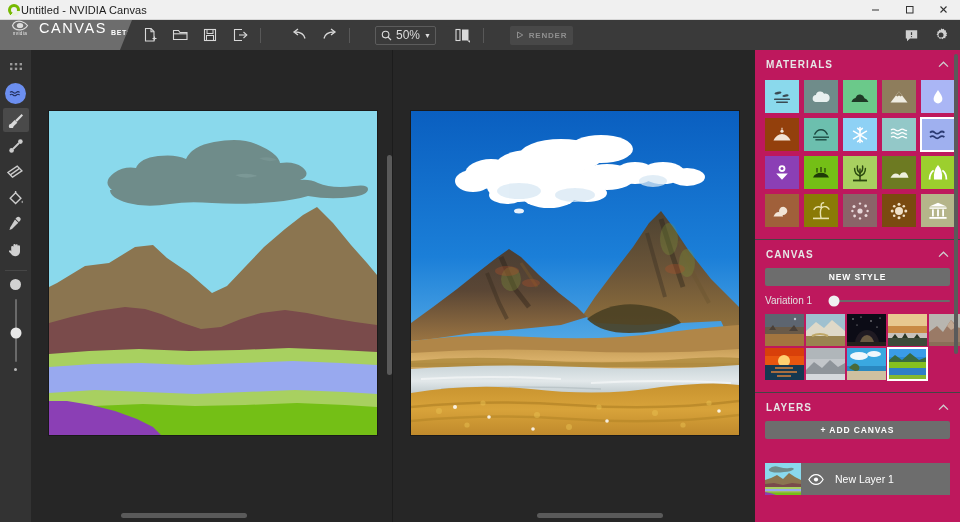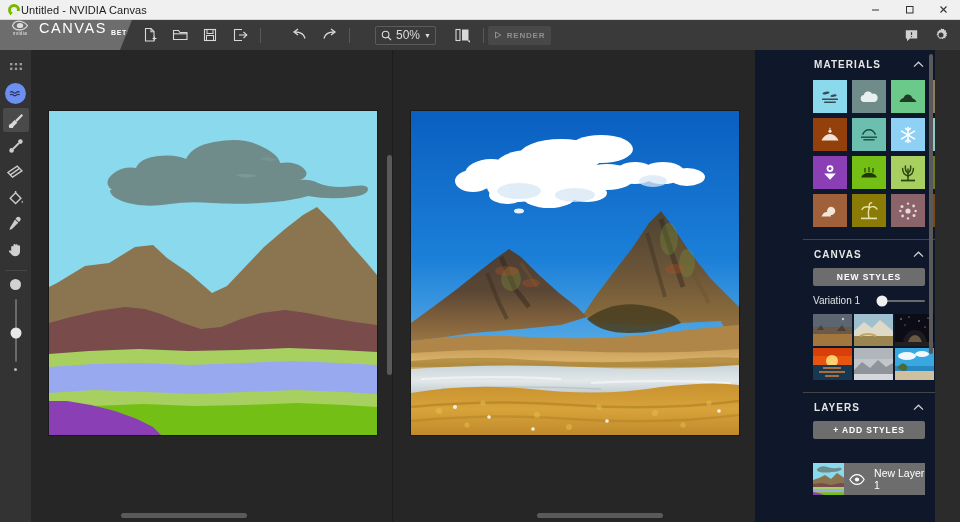--- a/index.html
+++ b/index.html
@@ -142,22 +142,22 @@
     position: absolute; bottom: 4px; height: 5px; background: #5a5a5a;
     border-radius: 3px; cursor: pointer;
   }
   .vscroll {
     position: absolute; width: 5px; background: #5a5a5a; border-radius: 3px;
     cursor: pointer;
   }
 
   
   .panel {
-    position: absolute; left: 755px; top: 50px; width: 180px; height: 472px;
-    background: #0f172a; overflow: hidden; padding-left: 48px;
+    position: absolute; left: 755px; top: 50px; width: 205px; height: 472px;
+    background: #be185d; overflow: hidden;
   }
   .sec-head {
     display: flex; align-items: center; justify-content: space-between;
     padding: 0 11px; height: 28px;
   }
   .sec-title {
     font-size: 10px; letter-spacing: 1.05px; color: #e6e6e6; font-weight: 700;
   }
   .chev { color: #cfcfcf; font-size: 9px; cursor: pointer; line-height: 1; }
   .mat-grid {
@@ -325,21 +325,21 @@
       <div class="tbtn">
         <svg width="18" height="16" viewBox="0 0 18 16">
           <rect x="2" y="2.5" width="4" height="11" fill="none" stroke="#d8d8d8" stroke-width="1.1"></rect>
           <rect x="8" y="2.5" width="6.5" height="11" fill="#d8d8d8"></rect>
           <path d="M13 13.5 l3 2.2 v-2.2 z" fill="#d8d8d8"></path>
         </svg>
       </div>
       <div class="sep"></div>
     </div>
 
-    <div class="tool-group" style="left:488px;justify-content:center;">
+    <div class="tool-group" style="left:510px;justify-content:center;">
       <div class="renderbtn">
         <span>
           <svg width="8" height="8" viewBox="0 0 8 8" style="display:block">
             <path d="M1.5 1 L6.8 4 L1.5 7 Z" fill="none" stroke="#8f8f8f" stroke-width="1"></path>
           </svg>
         </span>
         <span>RENDER</span>
       </div>
     </div>
 
@@ -836,21 +836,21 @@
 
     <div class="sec-head">
       <div class="sec-title">CANVAS</div>
       <div class="chev">
         <svg width="11" height="7" viewBox="0 0 11 7" style="display:block">
           <path d="M1 5.6 L5.5 1.2 L10 5.6" fill="none" stroke="#cfcfcf" stroke-width="1.3"></path>
         </svg>
       </div>
     </div>
 
-    <div class="bigbtn">NEW STYLES</div>
+    <div class="bigbtn">NEW STYLE</div>
 
     <div class="varrow">
       <div class="varlabel">Variation 1</div>
       <div class="vartrack">
         <div class="varknob"></div>
       </div>
     </div>
 
     <div class="style-grid">
       <div class="style-thumb">
@@ -952,21 +952,21 @@
 
     <div class="sec-head">
       <div class="sec-title">LAYERS</div>
       <div class="chev">
         <svg width="11" height="7" viewBox="0 0 11 7" style="display:block">
           <path d="M1 5.6 L5.5 1.2 L10 5.6" fill="none" stroke="#cfcfcf" stroke-width="1.3"></path>
         </svg>
       </div>
     </div>
 
-    <div class="bigbtn">+ ADD STYLES</div>
+    <div class="bigbtn">+ ADD CANVAS</div>
 
     <div class="layer-row" style="margin-top:24px">
       <div class="layer-thumb">
         <svg width="36" height="32" viewBox="0 0 36 32" style="display:block">
           <rect width="36" height="32" fill="#8ad9ec"></rect>
           <path d="M0 32 V17 L6 15 L12 12 L18 16 L24 10 L30 14 L36 17 V32 z" fill="#8b7550"></path>
           <path d="M0 32 V21 L9 20 L18 22 L27 20 L36 21 V32 z" fill="#7a4b4b"></path>
           <rect y="24" width="36" height="2.4" fill="#a8d060"></rect>
           <rect y="26" width="36" height="2.4" fill="#98a9ef"></rect>
           <rect y="28.2" width="36" height="1.6" fill="#a8d060"></rect>

